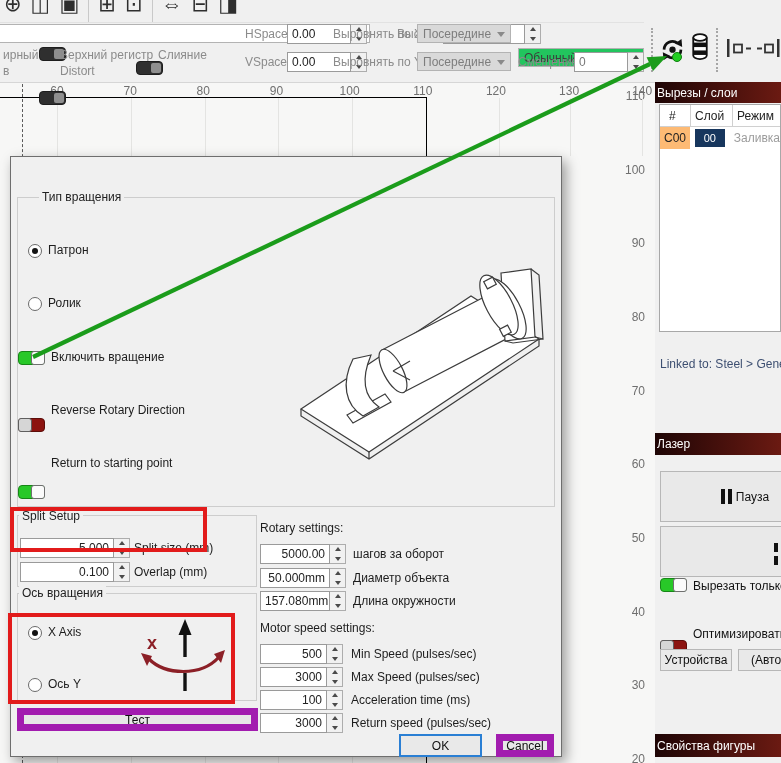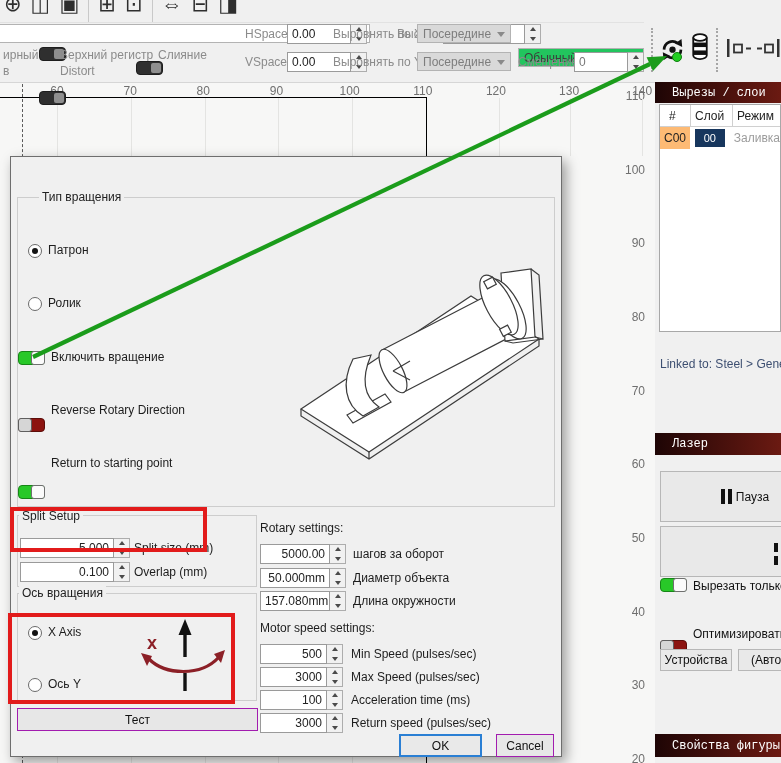--- a/index.html
+++ b/index.html
@@ -47,34 +47,34 @@
   
   #workspace{position:absolute;left:0;top:82px;width:781px;height:681px;background:#f7f7f6;z-index:1;}
   .grid{position:absolute;width:1px;background:#e4e4e2;}
   .blackline{position:absolute;background:#000;}
   #dashline{position:absolute;left:22px;top:2px;height:679px;width:0;border-left:1px dashed #5a5a5a;}
   #ruler-top span{position:absolute;top:2px;transform:translateX(-50%);font-size:12px;color:#6f6f6f;}
   #ruler-right span{position:absolute;right:136px;transform:translateY(-58%);font-size:12px;color:#6f6f6f;}
   
   #side-panel{position:absolute;left:655px;top:82px;width:126px;height:681px;background:#f0f0f0;z-index:5;}
   .panel-header{position:absolute;box-sizing:border-box;background:linear-gradient(90deg,#1e0505,#6b1a12);
-        color:#fff;font-size:12px;display:flex;align-items:center;padding-left:17px;font-family:Liberation Mono, monospace;}
+        color:#fff;font-size:12px;display:flex;align-items:center;padding-left:2px;}
   .pbtn{position:absolute;box-sizing:border-box;background:#e9e9e9;border:1px solid #b7b7b7;
         font-size:12px;color:#111;display:flex;align-items:center;justify-content:center;}
   
   #dialog{position:absolute;left:10px;top:156px;width:552px;height:601px;background:#f0f0f0;
           border:1px solid #6e6e6e;box-sizing:border-box;box-shadow:4px 5px 12px rgba(0,0,0,.38);z-index:20;}
   #dlg-titlebar{position:absolute;left:0;top:0;width:550px;height:30px;background:#fff;}
   .groupbox{position:absolute;border:1px solid #cdcdcd;box-sizing:border-box;}
   .grouplabel{position:absolute;font-size:12px;color:#222;background:#f0f0f0;padding:0 3px;white-space:nowrap;}
   .radio{position:absolute;width:14px;height:14px;border-radius:50%;border:1px solid #6a6a6a;
          background:#fff;box-sizing:border-box;}
   .radio.sel::after{content:"";position:absolute;left:3px;top:3px;width:6px;height:6px;border-radius:50%;background:#141414;}
   .dlbl{position:absolute;font-size:12px;color:#1d1d1d;white-space:nowrap;}
-  .btn{position:absolute;box-sizing:border-box;background:#e7e7e7;border:1px solid #a21caf;font-size:12px;
+  .btn{position:absolute;box-sizing:border-box;background:#e7e7e7;border:7px solid #a21caf;font-size:12px;
        color:#111;display:flex;align-items:center;justify-content:center;}
   #ok-btn{border:2px solid #2a7fd4;background:#e9e9e9;}
   
   .redbox{position:absolute;border:4px solid #e21b1b;box-sizing:border-box;z-index:40;background:transparent;}
   #arrow-svg{position:absolute;left:0;top:0;z-index:45;pointer-events:none;}
   #green-dot{position:absolute;left:672px;top:52px;width:10px;height:10px;border-radius:50%;
              background:#23ce23;border:1px solid #0f7d0f;box-sizing:border-box;z-index:6;}
 </style>
 </head>
 <body>

